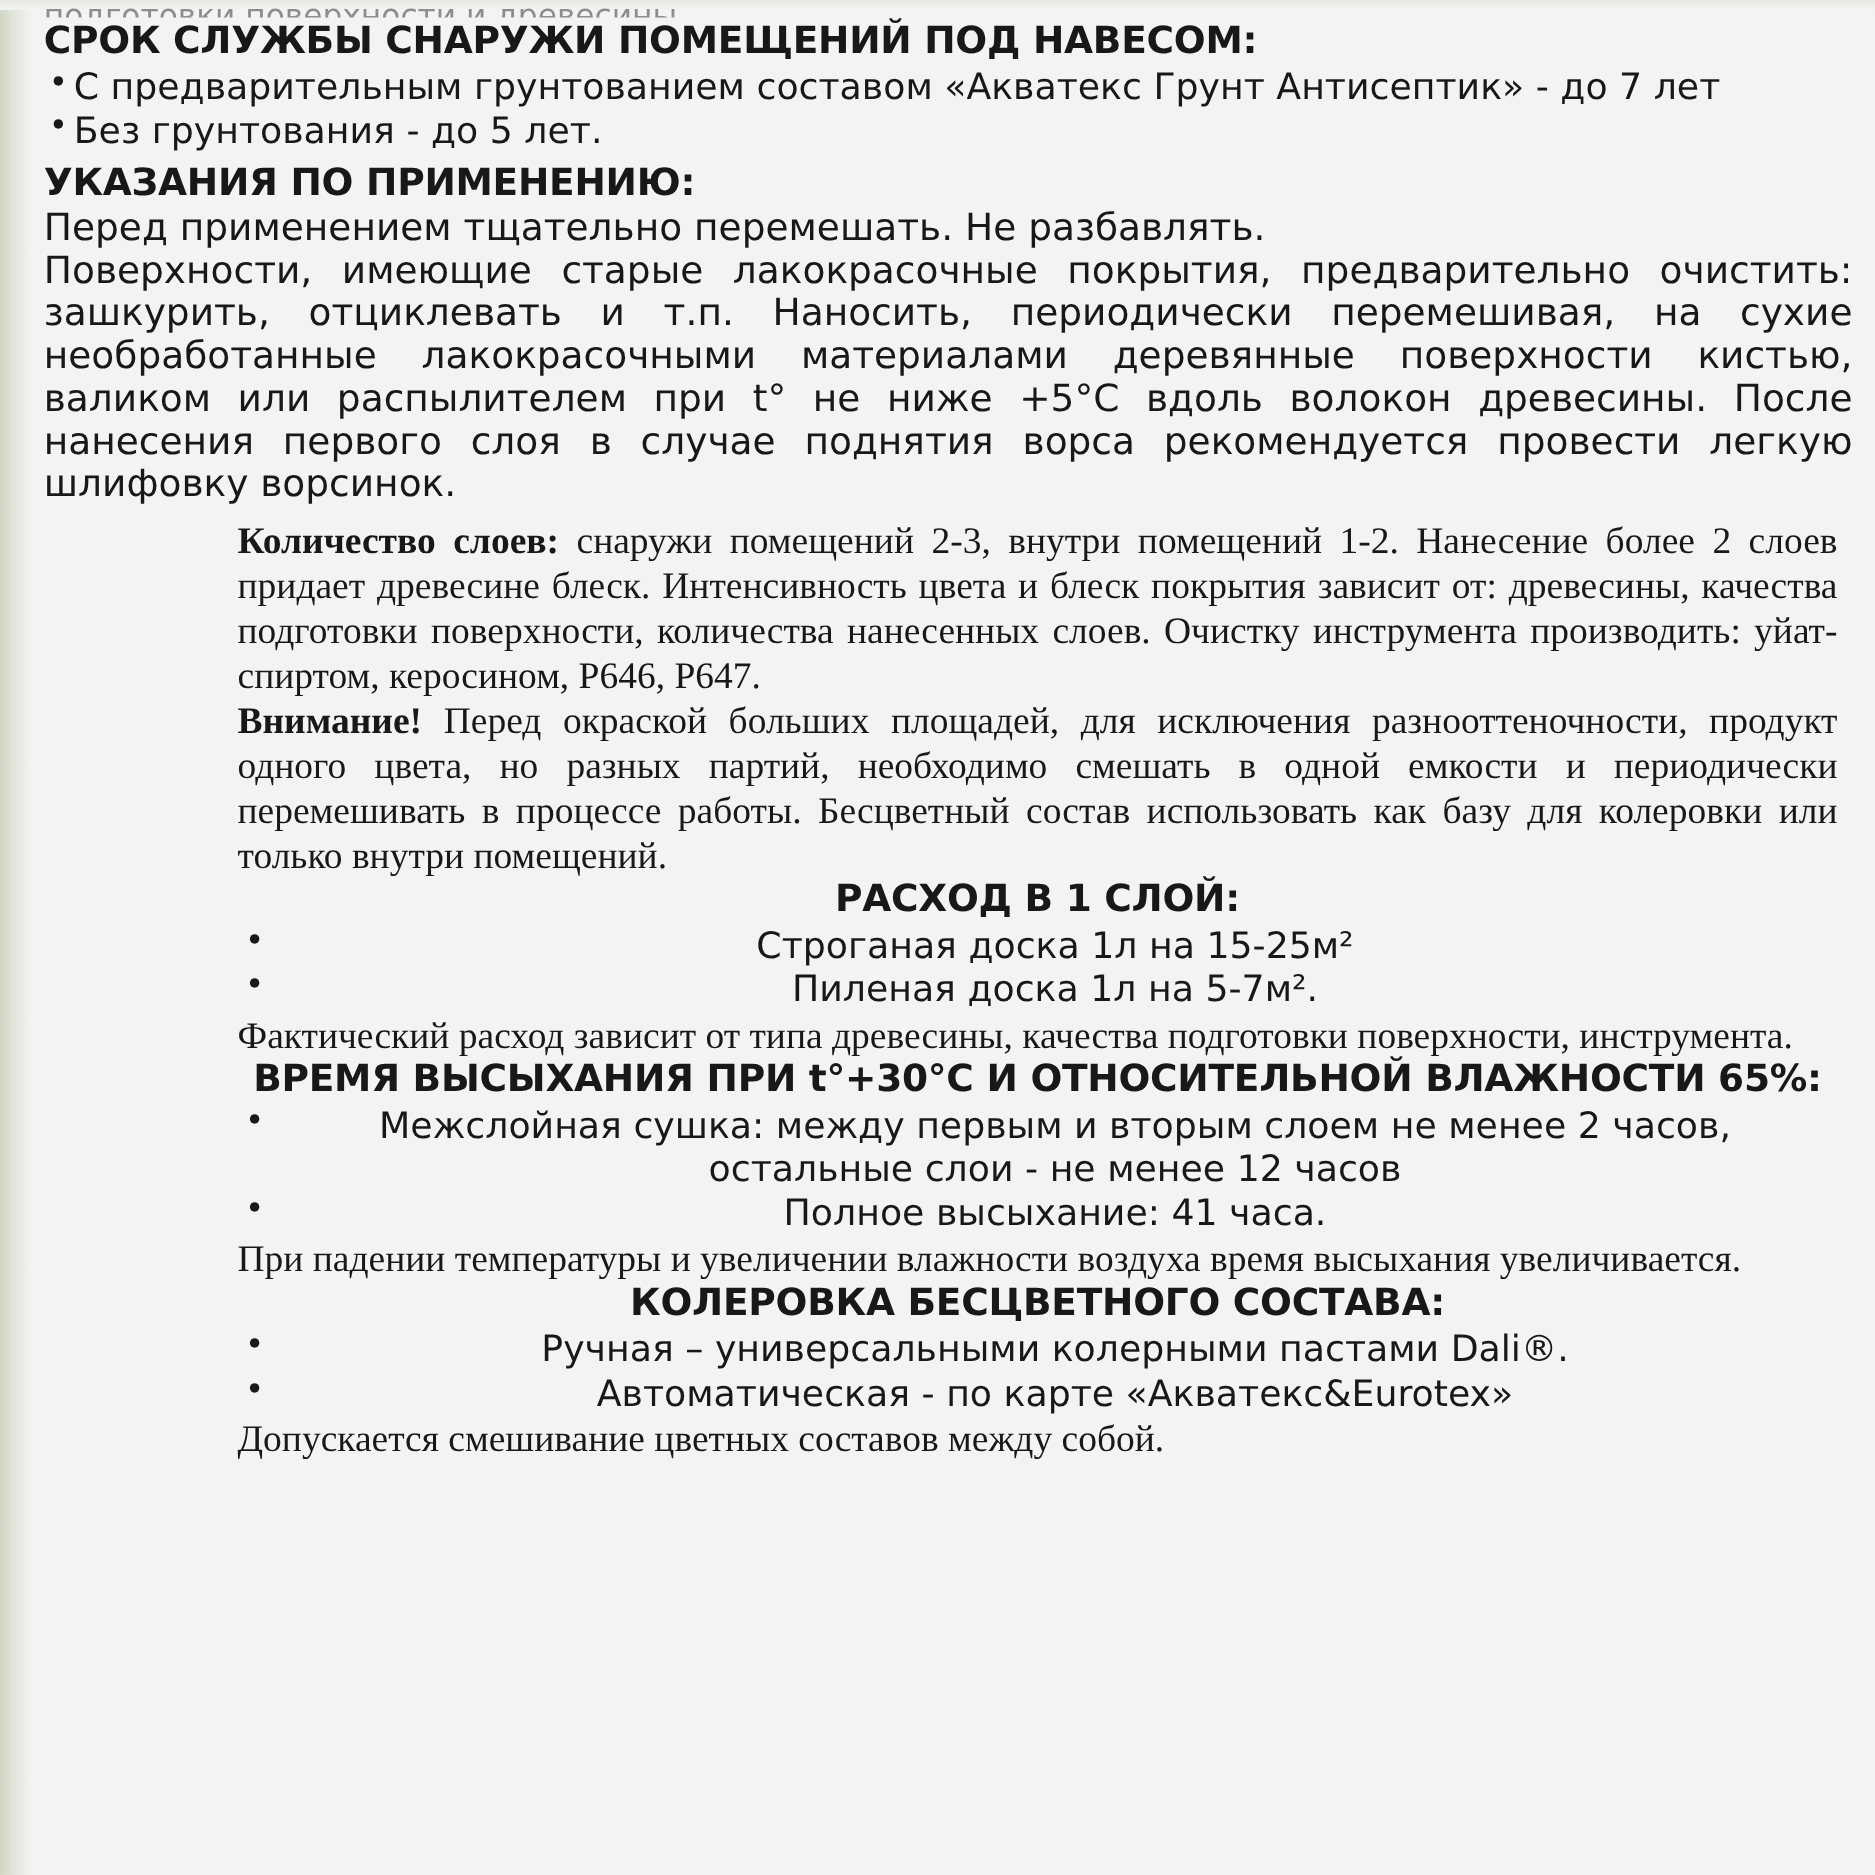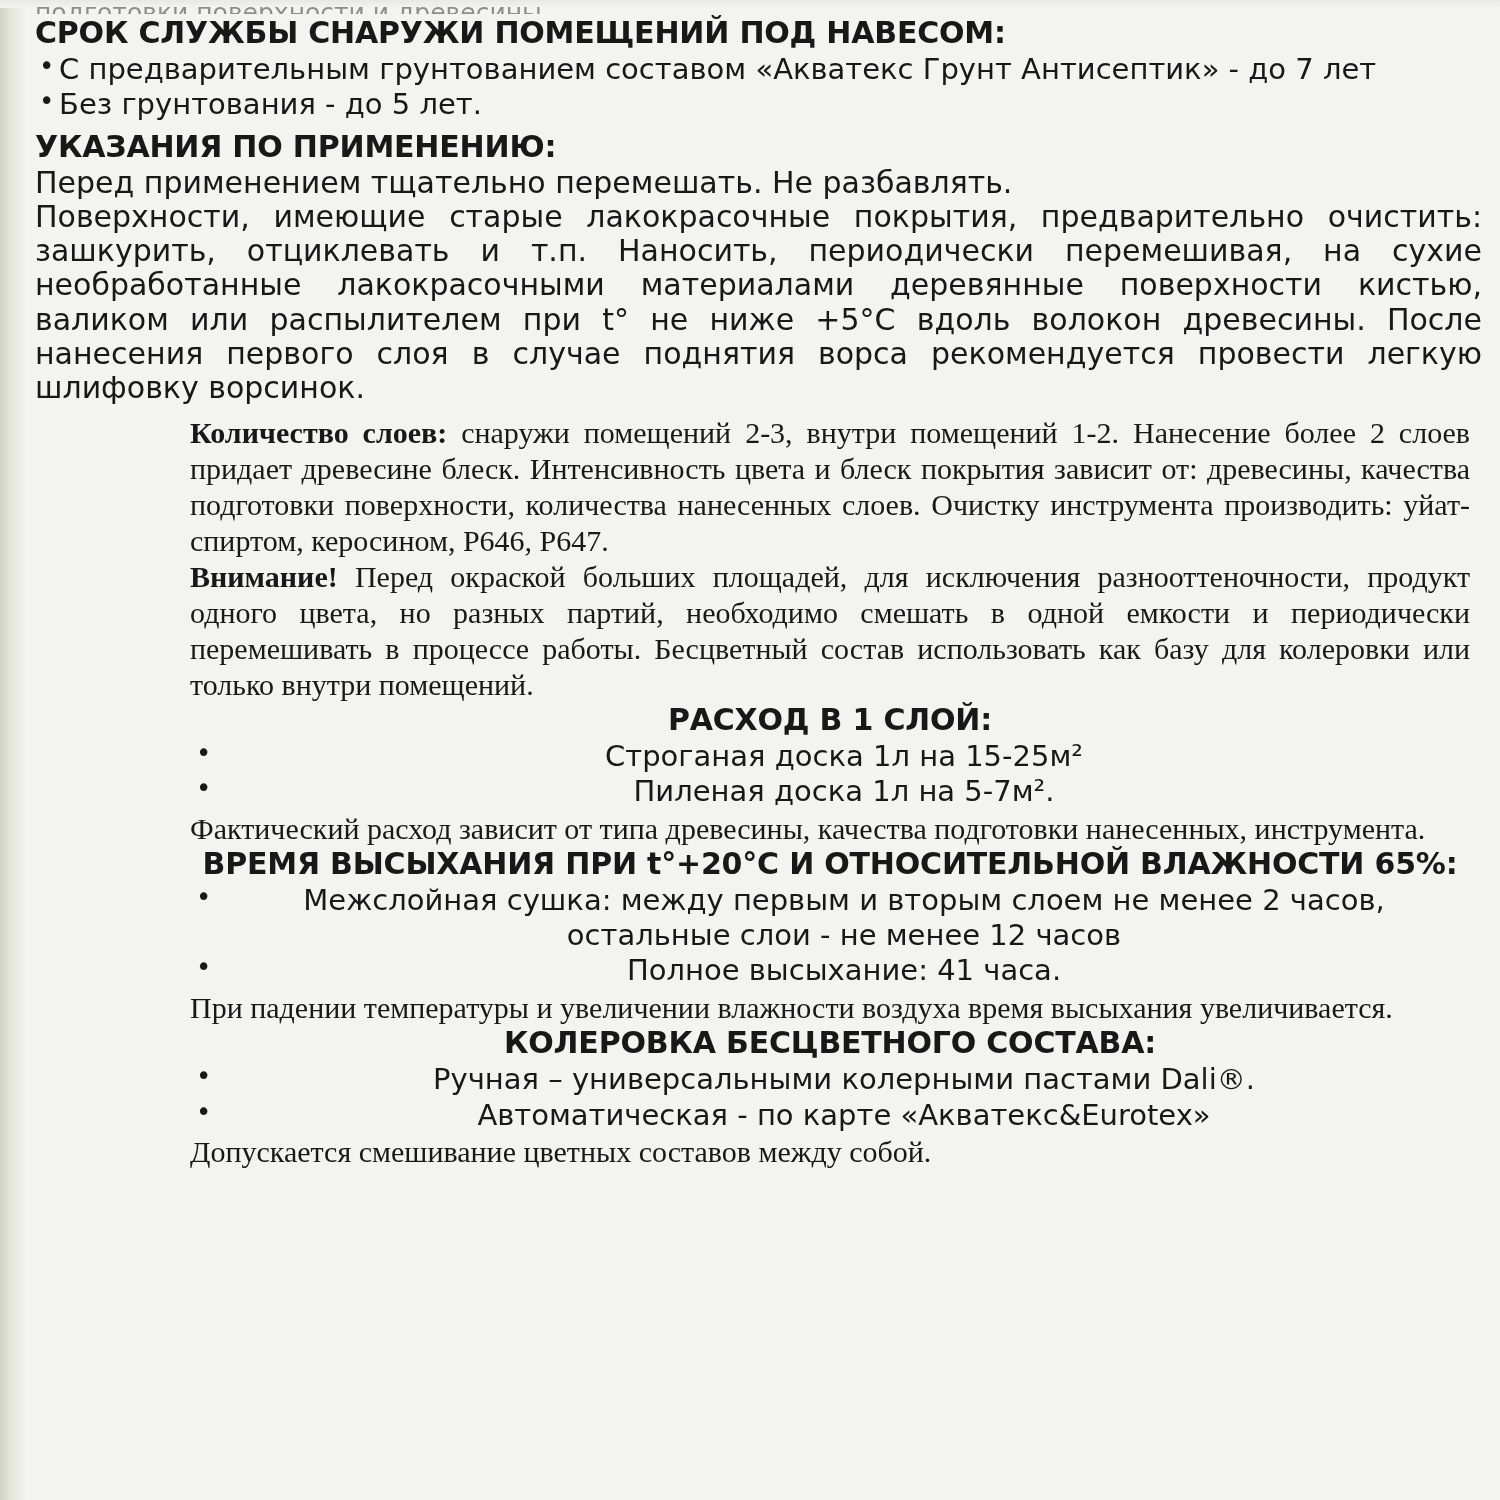--- a/index.html
+++ b/index.html
@@ -133,23 +133,23 @@
 
     <p class="para just"><b class="b">Количество слоев:</b> <span>снаружи помещений 2-3, внутри помещений 1-2. Нанесение более 2 слоев придает древесине блеск. Интенсивность цвета и блеск покрытия зависит от: древесины, качества подготовки поверхности, количества нанесенных слоев. Очистку инструмента производить: уйат-спиртом, керосином, Р646, Р647.</span></p>
 
     <p class="para just"><b class="b">Внимание!</b> <span>Перед окраской больших площадей, для исключения разнооттеночности, продукт одного цвета, но разных партий, необходимо смешать в одной емкости и периодически перемешивать в процессе работы. Бесцветный состав использовать как базу для колеровки или только внутри помещений.</span></p>
 
     <h2 class="hdr">РАСХОД В 1 СЛОЙ:</h2>
     <ul class="bullets">
       <li>Строганая доска 1л на 15-25м²</li>
       <li>Пиленая доска 1л на 5-7м².</li>
     </ul>
-    <p class="para just">Фактический расход зависит от типа древесины, качества подготовки нанесенных, инструмента.</p>
+    <p class="para just">Фактический расход зависит от типа древесины, качества подготовки поверхности, инструмента.</p>
 
-    <h2 class="hdr">ВРЕМЯ ВЫСЫХАНИЯ ПРИ t°+20°С И ОТНОСИТЕЛЬНОЙ ВЛАЖНОСТИ 65%:</h2>
+    <h2 class="hdr">ВРЕМЯ ВЫСЫХАНИЯ ПРИ t°+30°С И ОТНОСИТЕЛЬНОЙ ВЛАЖНОСТИ 65%:</h2>
     <ul class="bullets">
       <li>Межслойная сушка: между первым и вторым слоем не менее 2 часов, остальные слои - не менее 12 часов</li>
       <li>Полное высыхание: 41 часа.</li>
     </ul>
     <p class="para just">При падении температуры и увеличении влажности воздуха время высыхания увеличивается.</p>
 
     <h2 class="hdr">КОЛЕРОВКА БЕСЦВЕТНОГО СОСТАВА:</h2>
     <ul class="bullets">
       <li>Ручная – универсальными колерными пастами Dali®.</li>
       <li>Автоматическая - по карте «Акватекс&amp;Eurotex»</li>

